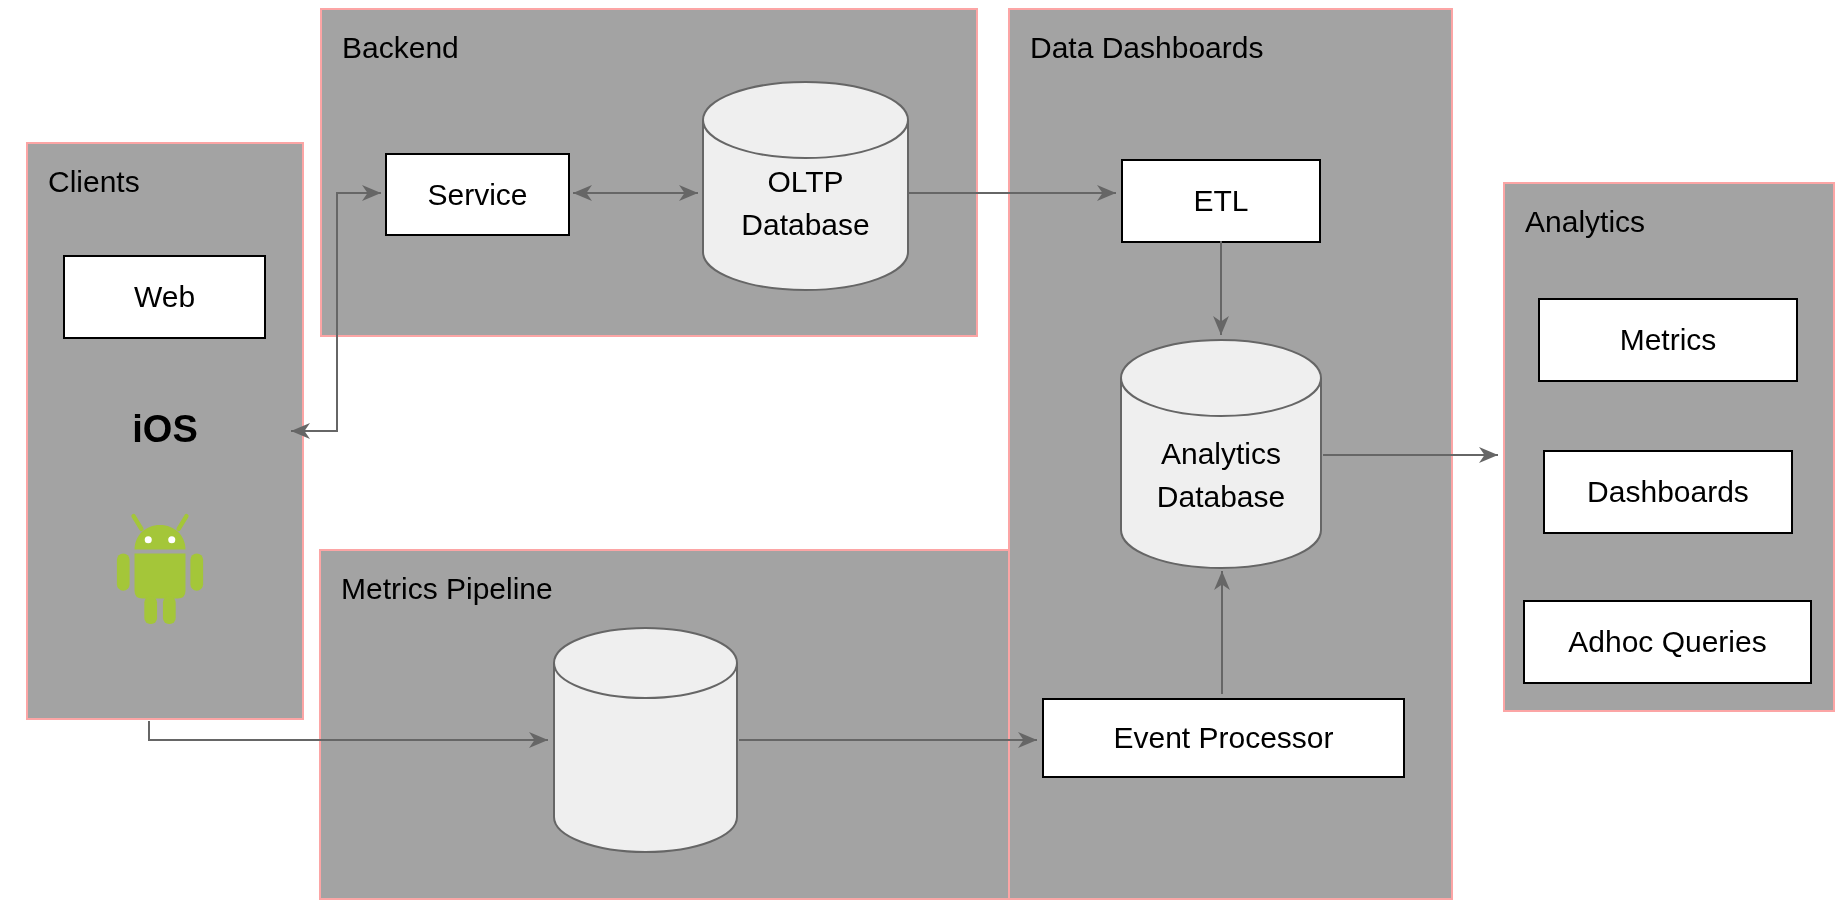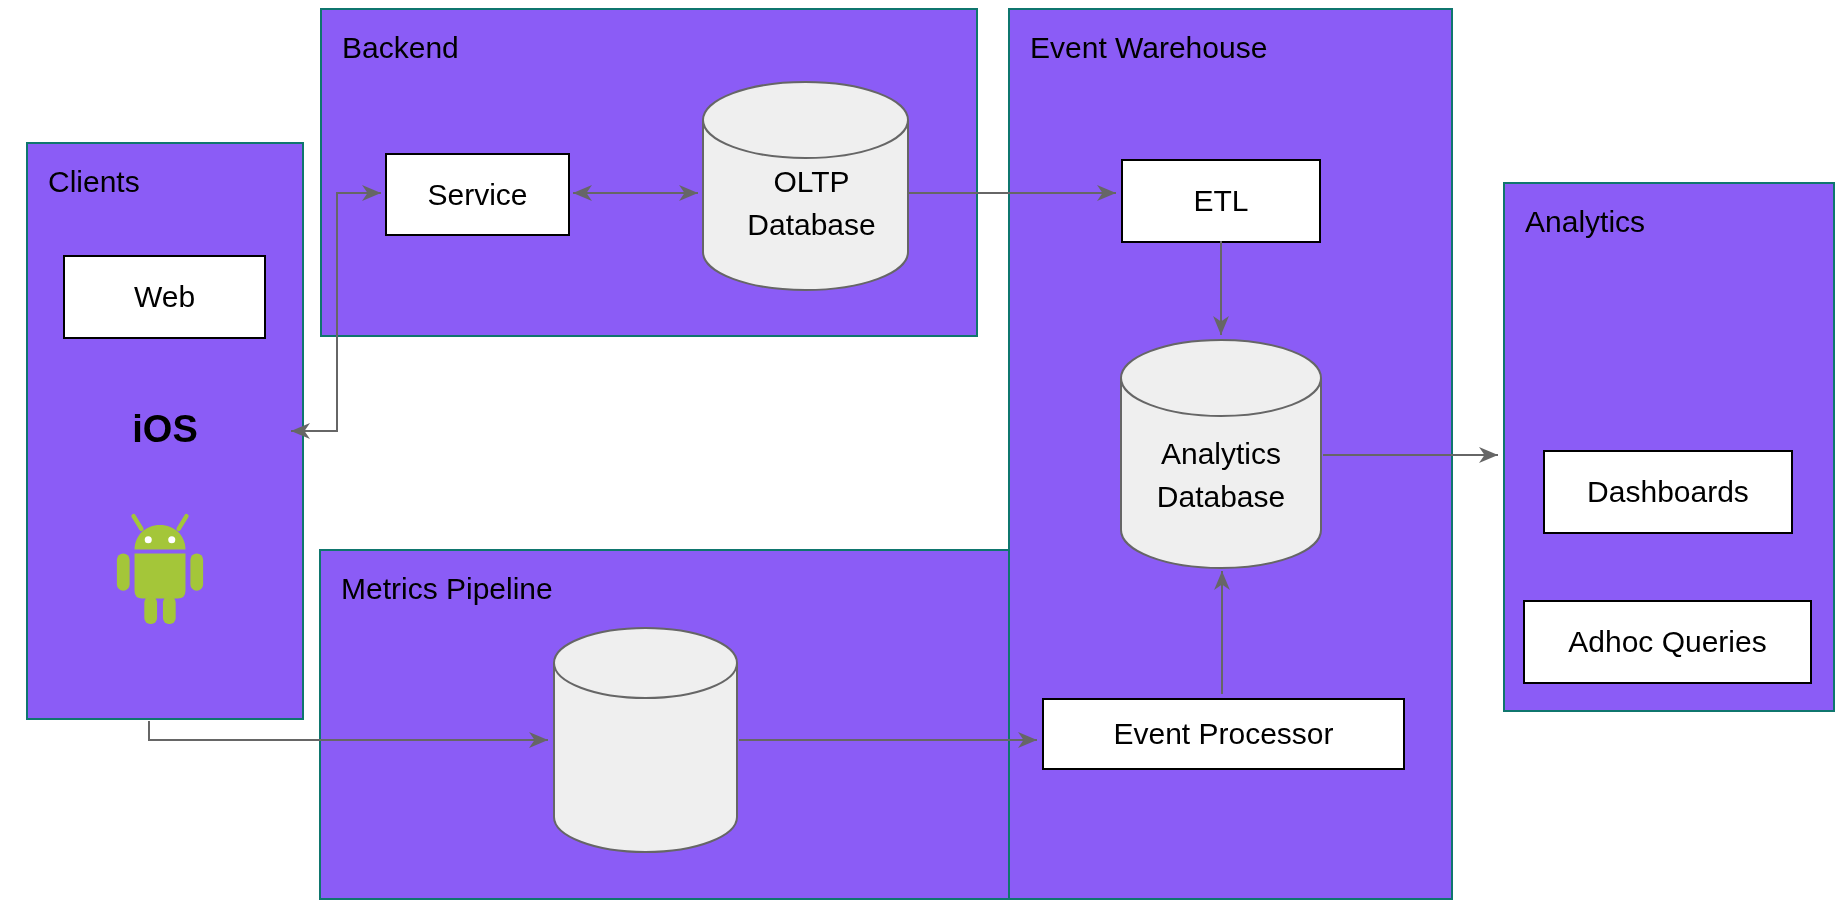--- a/index.html
+++ b/index.html
@@ -1,21 +1,21 @@
 <!DOCTYPE html>
 <html><head>
 <meta charset="utf-8">
 <style>
   html,body{margin:0;padding:0;background:#ffffff;}
   .canvas{
     position:relative;width:1846px;height:910px;background:#ffffff;
     font-family:"Liberation Sans", sans-serif;color:#000;overflow:hidden;
   }
   .group{
-    position:absolute;border:2px solid #0f766e;background:#8b5cf6;box-sizing:border-box;
+    position:absolute;border:2px solid #fca5a5;background:#a3a3a3;box-sizing:border-box;
   }
   .group-label{
     position:absolute;left:20px;top:20px;font-size:30px;line-height:36px;white-space:nowrap;
   }
   .node-box{
     position:absolute;border:2px solid #000000;background:#ffffff;box-sizing:border-box;
     display:flex;align-items:center;justify-content:center;
     font-size:30px;white-space:nowrap;
   }
   .cyl{position:absolute;}
@@ -65,59 +65,62 @@
     <div class="group-label">Backend</div>
 
     <div class="node-box" style="left:63px;top:143px;width:185px;height:83px;">
       <span>Service</span>
     </div>
 
     <svg class="cyl" style="left:379px;top:70px;" width="209" height="212" viewBox="0 0 209 212">
       <path d="M2,40 L2,172 A102.5,38 0 0 0 207,172 L207,40" fill="#efefef" stroke="#666666" stroke-width="2"></path>
       <ellipse cx="104.5" cy="40" rx="102.5" ry="38" fill="#efefef" stroke="#666666" stroke-width="2"></ellipse>
     </svg>
-    <div class="cyl-label" style="left:381px;top:150px;width:205px;padding-left:6px;">
+    <div class="cyl-label" style="left:381px;top:150px;width:205px;">
       <div>OLTP</div>
       <div>Database</div>
     </div>
   </div>
 
   <div class="group" style="left:319px;top:549px;width:756px;height:351px;">
     <div class="group-label">Metrics Pipeline</div>
 
     <svg class="cyl" style="left:231px;top:75px;" width="187" height="228" viewBox="0 0 187 228">
       <path d="M2,37 L2,191 A91.5,35 0 0 0 185,191 L185,37" fill="#efefef" stroke="#666666" stroke-width="2"></path>
       <ellipse cx="93.5" cy="37" rx="91.5" ry="35" fill="#efefef" stroke="#666666" stroke-width="2"></ellipse>
     </svg>
   </div>
 
   <div class="group" style="left:1008px;top:8px;width:445px;height:892px;">
-    <div class="group-label">Event Warehouse</div>
+    <div class="group-label">Data Dashboards</div>
 
     <div class="node-box" style="left:111px;top:143px;width:200px;height:84px;margin-top:6px;">
       <span>ETL</span>
     </div>
 
     <svg class="cyl" style="left:109px;top:328px;" width="204" height="232" viewBox="0 0 204 232">
       <path d="M2,40 L2,192 A100,38 0 0 0 202,192 L202,40" fill="#efefef" stroke="#666666" stroke-width="2"></path>
       <ellipse cx="102" cy="40" rx="100" ry="38" fill="#efefef" stroke="#666666" stroke-width="2"></ellipse>
     </svg>
     <div class="cyl-label" style="left:111px;top:422px;width:200px;">
       <div>Analytics</div>
       <div>Database</div>
     </div>
 
-    <div class="node-box" style="left:32px;top:688px;width:363px;height:72px;">
+    <div class="node-box" style="left:32px;top:688px;width:363px;height:80px;">
       <span>Event Processor</span>
     </div>
   </div>
 
   <div class="group" style="left:1503px;top:182px;width:332px;height:530px;">
     <div class="group-label">Analytics</div>
 
+    <div class="node-box" style="left:33px;top:114px;width:260px;height:84px;">
+      <span>Metrics</span>
+    </div>
 
     <div class="node-box" style="left:18px;top:416px;width:289px;height:84px;">
       <span>Adhoc Queries</span>
     </div>
 
     <div class="node-box" style="left:38px;top:266px;width:250px;height:84px;">
       <span>Dashboards</span>
     </div>
   </div>
 

